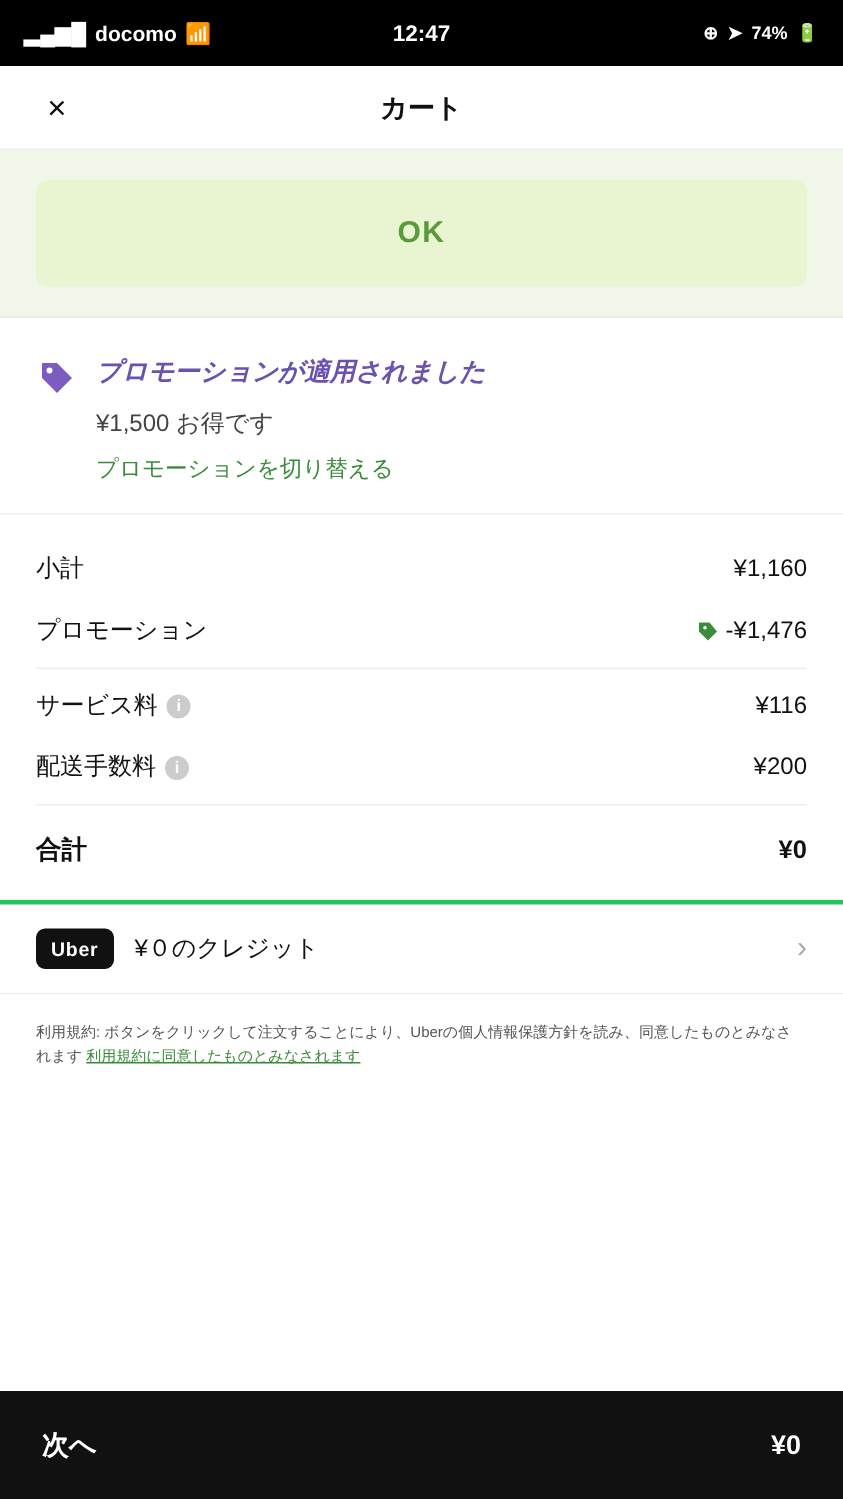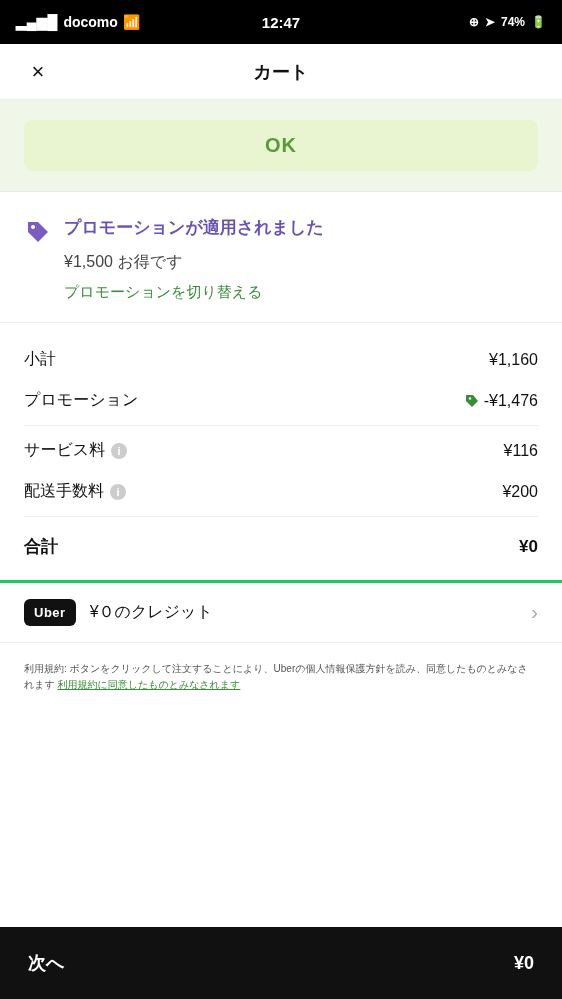--- a/index.html
+++ b/index.html
@@ -63,21 +63,21 @@
     .ok-section {
       background: #f0f7e8;
       padding: 20px 24px;
       border-bottom: 1px solid #e8e8e8;
     }
     .ok-button {
       width: 100%;
       background: #e8f5d0;
       border: none;
       border-radius: 8px;
-      padding: 14px;
+      padding: 24px;
       font-size: 20px;
       font-weight: 600;
       color: #5a9a3a;
       cursor: pointer;
       letter-spacing: 1px;
     }
 
     
     .promo-section {
       padding: 24px 24px 20px;
@@ -92,20 +92,21 @@
     .promo-tag-icon {
       width: 28px;
       height: 28px;
       margin-top: 2px;
       flex-shrink: 0;
     }
     .promo-title {
       font-size: 17px;
       font-weight: 600;
       color: #6b52ae;
+      font-style: italic;
     }
     .promo-subtitle {
       font-size: 16px;
       color: #444;
       margin-left: 40px;
       margin-bottom: 10px;
     }
     .promo-switch {
       font-size: 15px;
       color: #3a8c3a;

